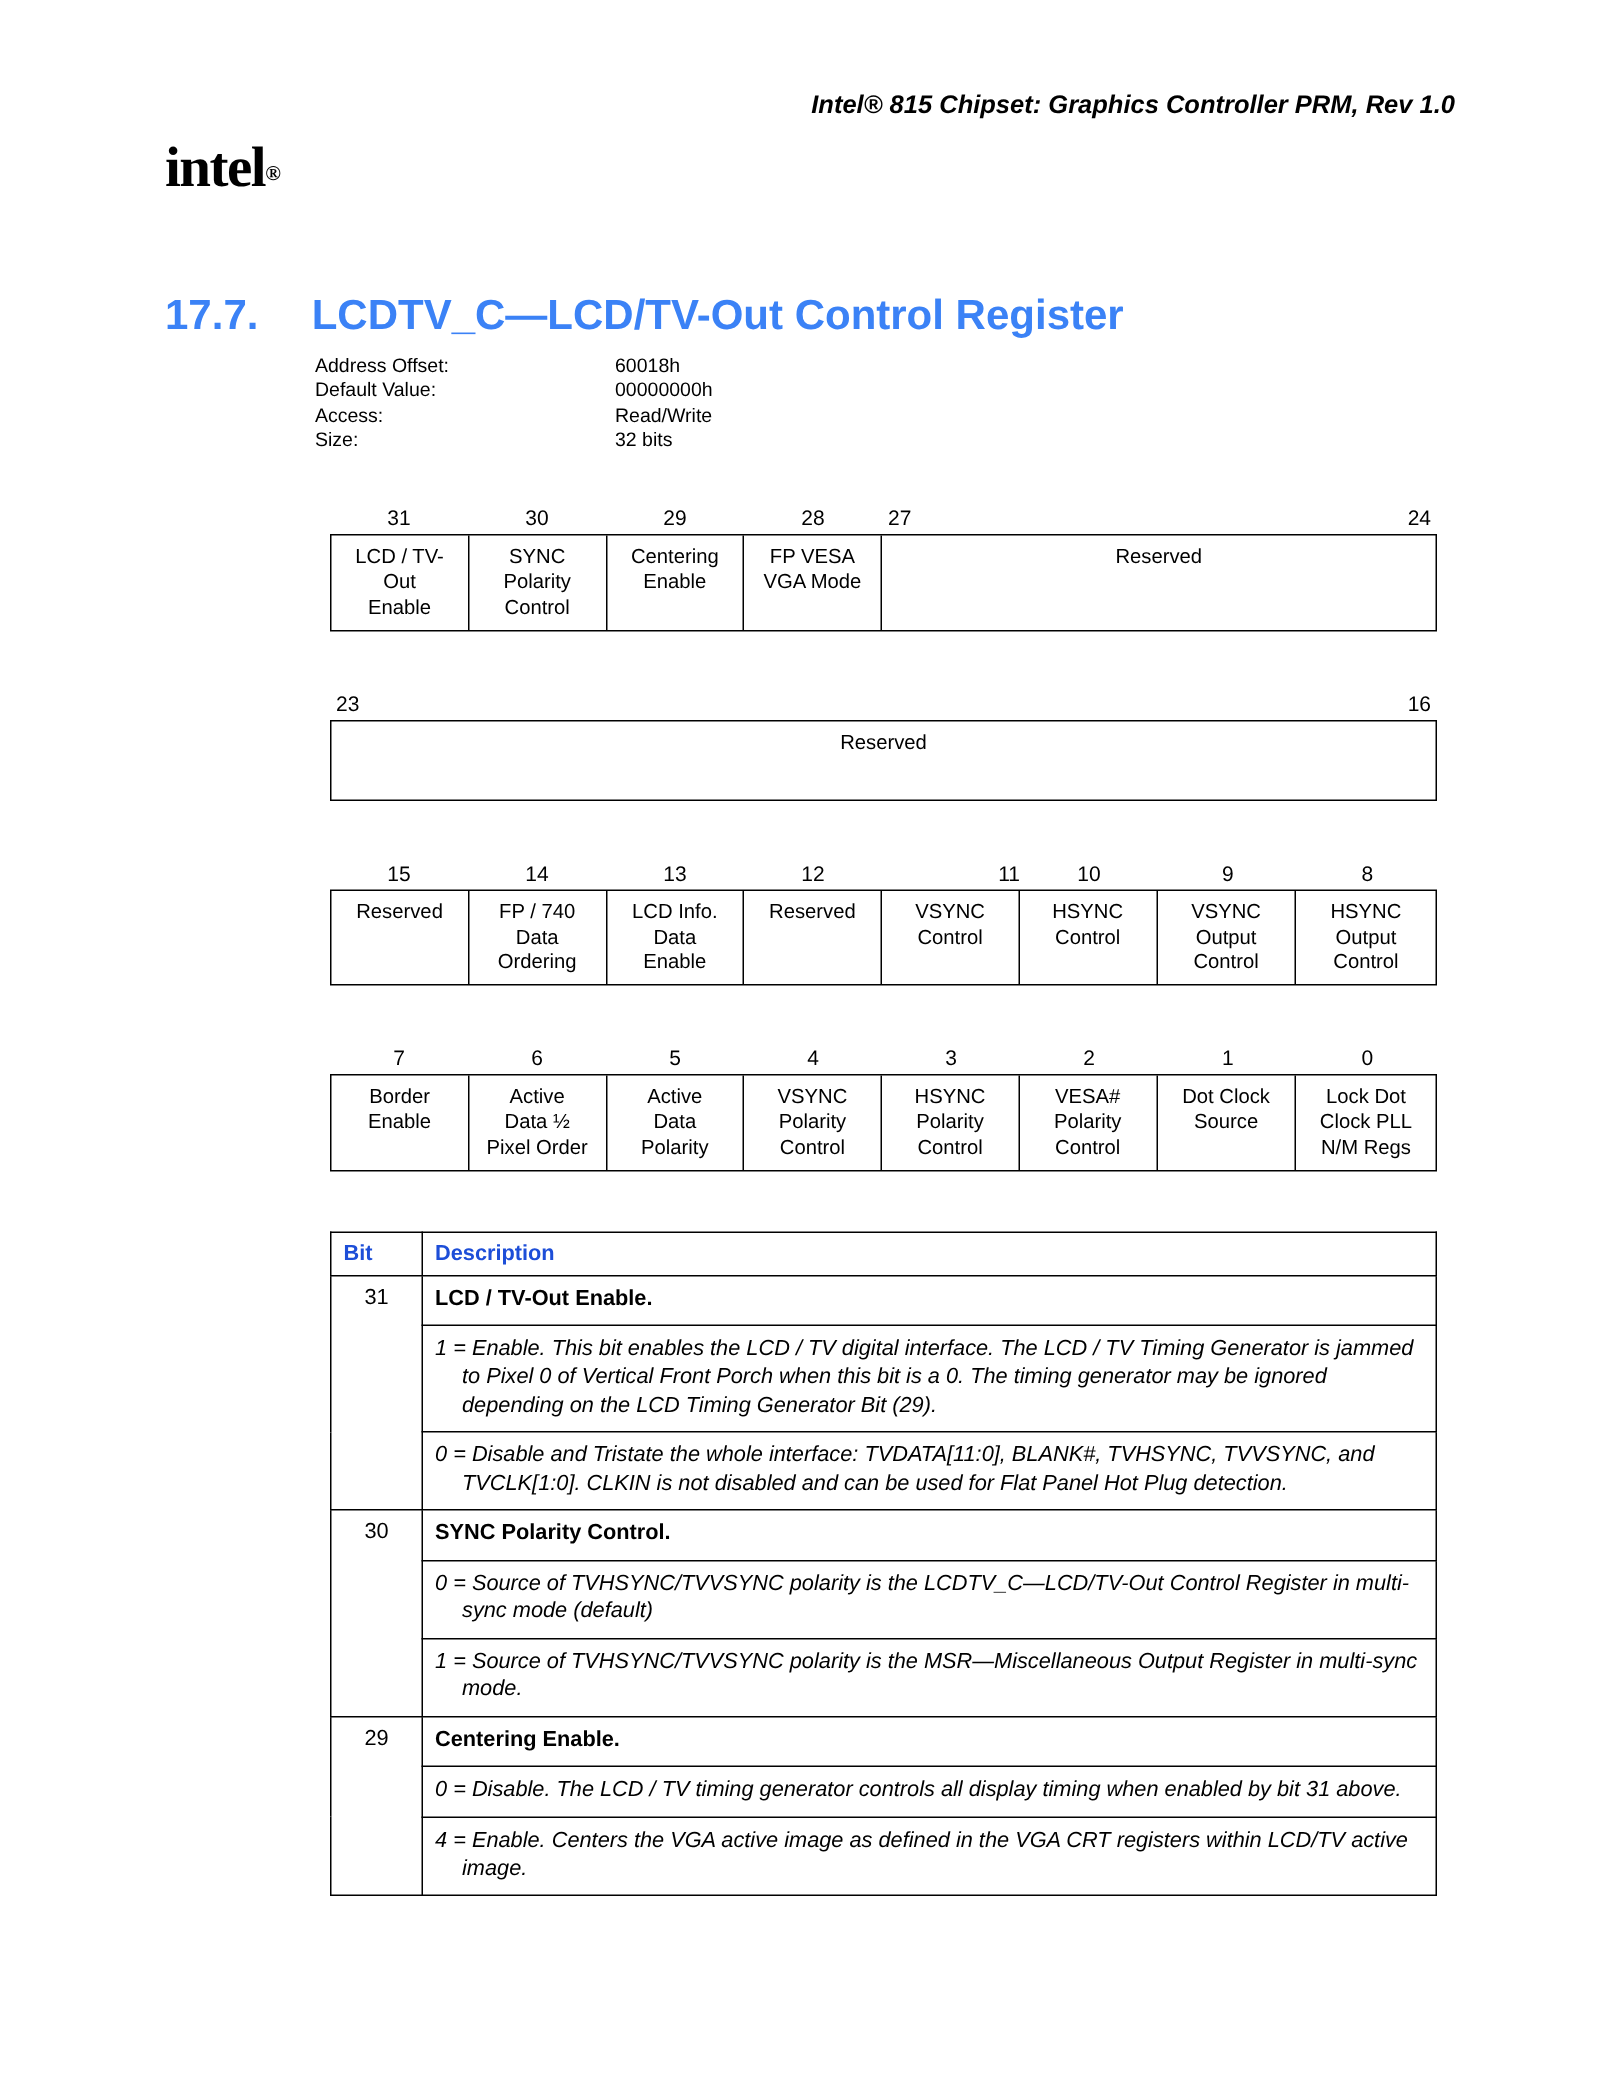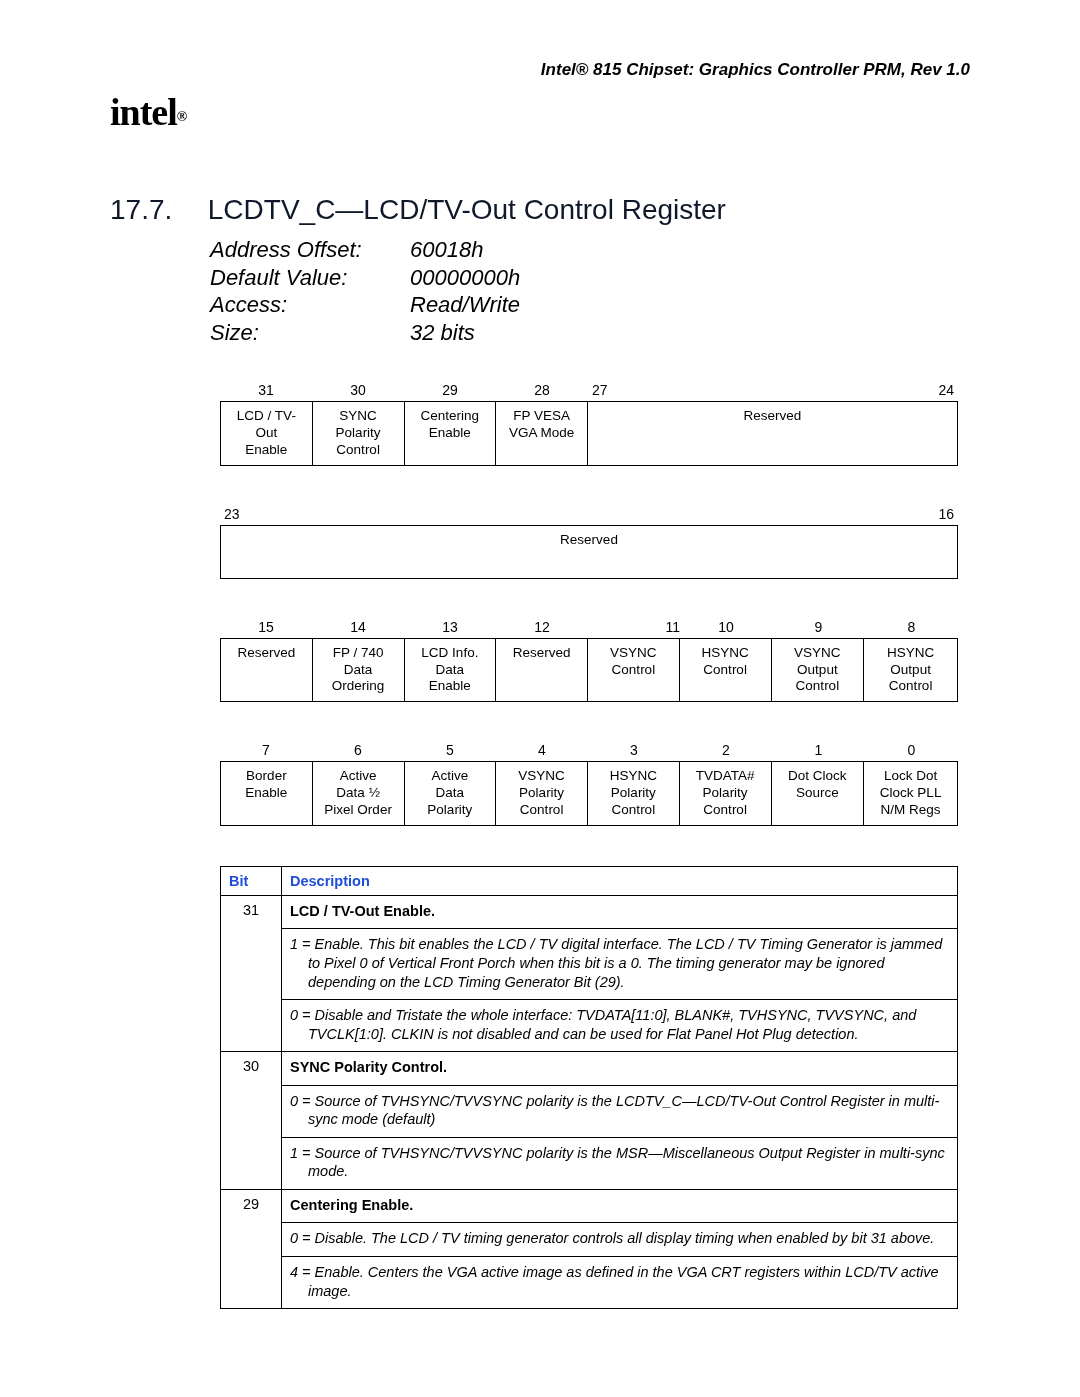--- a/index.html
+++ b/index.html
@@ -26,37 +26,36 @@
     flex: 1;
   }
   .logo {
     font-family: "Times New Roman", serif;
     font-size: 38px;
     font-weight: bold;
     letter-spacing: -1px;
     margin-top: 10px;
   }
   h1.section {
-    color: #0f172a;
+    color: #3b82f6;
     font-size: 28px;
-    font-weight: normal;
+    font-weight: bold;
     margin: 60px 0 10px 0;
   }
   h1.section .secnum {
     display: inline-block;
     width: 90px;
   }
   .attrs {
     margin-left: 100px;
-    font-size: 22px;
+    font-size: 13px;
     line-height: 1.25;
     display: grid;
     grid-template-columns: 200px 200px;
     row-gap: 0;
-    font-style: italic;
   }
   .bitmaps {
     margin: 36px 0 0 110px;
     width: 738px;
   }
   .bitrow {
     margin-bottom: 40px;
   }
   .bitlabels {
     display: flex;
@@ -260,21 +259,21 @@
             <div>VSYNC</div>
             <div>Polarity</div>
             <div>Control</div>
           </div>
           <div class="bitcell" style="width: 92px;">
             <div>HSYNC</div>
             <div>Polarity</div>
             <div>Control</div>
           </div>
           <div class="bitcell" style="width: 92px;">
-            <div>TVDATA#</div>
+            <div>VESA#</div>
             <div>Polarity</div>
             <div>Control</div>
           </div>
           <div class="bitcell" style="width: 93px;">
             <div>Dot Clock</div>
             <div>Source</div>
           </div>
           <div class="bitcell" style="width: 93px;">
             <div>Lock Dot</div>
             <div>Clock PLL</div>

